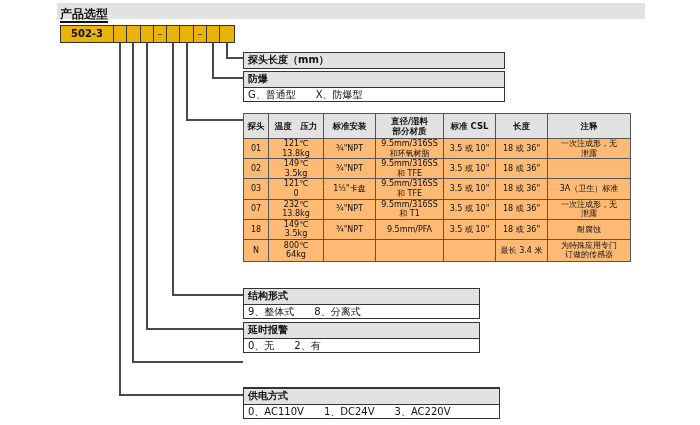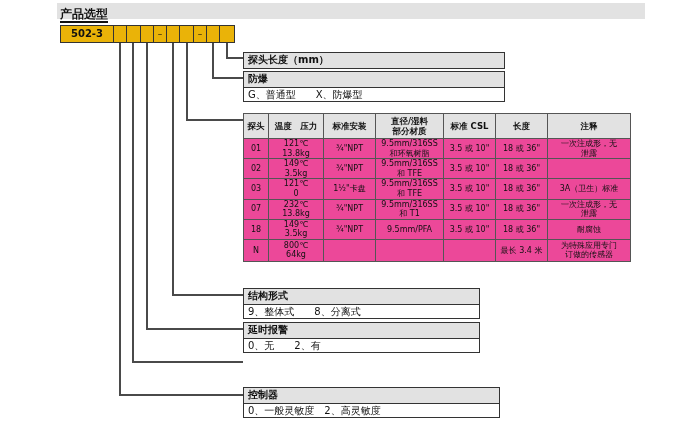--- a/index.html
+++ b/index.html
@@ -16,21 +16,21 @@
   .model .cell:last-child{border-right:none;}
 
   .vline,.hline{position:absolute;background:#4a4a4a;}
   .vline{width:2px;}
   .hline{height:2px;}
 
   .optbox{position:absolute;border:1px solid #333;background:#fff;}
   .optbox .hd{background:#e2e2e2;font-weight:bold;font-size:10px;line-height:13px;height:15px;padding-left:4px;}
   .optbox .rowline{border-top:1px solid #333;font-size:10px;line-height:13px;height:14px;padding-left:4px;background:#fff;}
 
-  table.spec{position:absolute;left:243px;top:113px;border-collapse:collapse;table-layout:fixed;font-size:8px;background:#ec4899;}
+  table.spec{position:absolute;left:243px;top:113px;border-collapse:collapse;table-layout:fixed;font-size:8px;background:#fdba74;}
   .spec th,.spec td{border:1px solid #555;text-align:center;vertical-align:middle;white-space:pre-line;line-height:1.2;padding:0 1px;overflow:hidden;}
   .spec th{background:#e2e2e2;font-size:8.5px;font-weight:bold;height:25px;}
   .spec td{height:20px;}
   .spec tr.last td{height:22px;}
 </style>
 </head>
 <body>
 
 <div class="canvas">
 
@@ -182,14 +182,18 @@
   <div class="optbox" style="left:243px;top:322px;width:237px;">
     <div class="hd">延时报警</div>
     <div class="rowline">0、无　　2、有</div>
   </div>
 
   <div class="optbox" style="left:243px;top:355px;width:257px;margin-top:32px;">
     <div class="hd">控制器</div>
     <div class="rowline">0、一般灵敏度　2、高灵敏度</div>
   </div>
 
+  <div class="optbox" style="left:243px;top:388px;width:257px;">
+    <div class="hd">供电方式</div>
+    <div class="rowline">0、AC110V　　1、DC24V　　3、AC220V</div>
+  </div>
 
 </div>
 
 </body></html>

